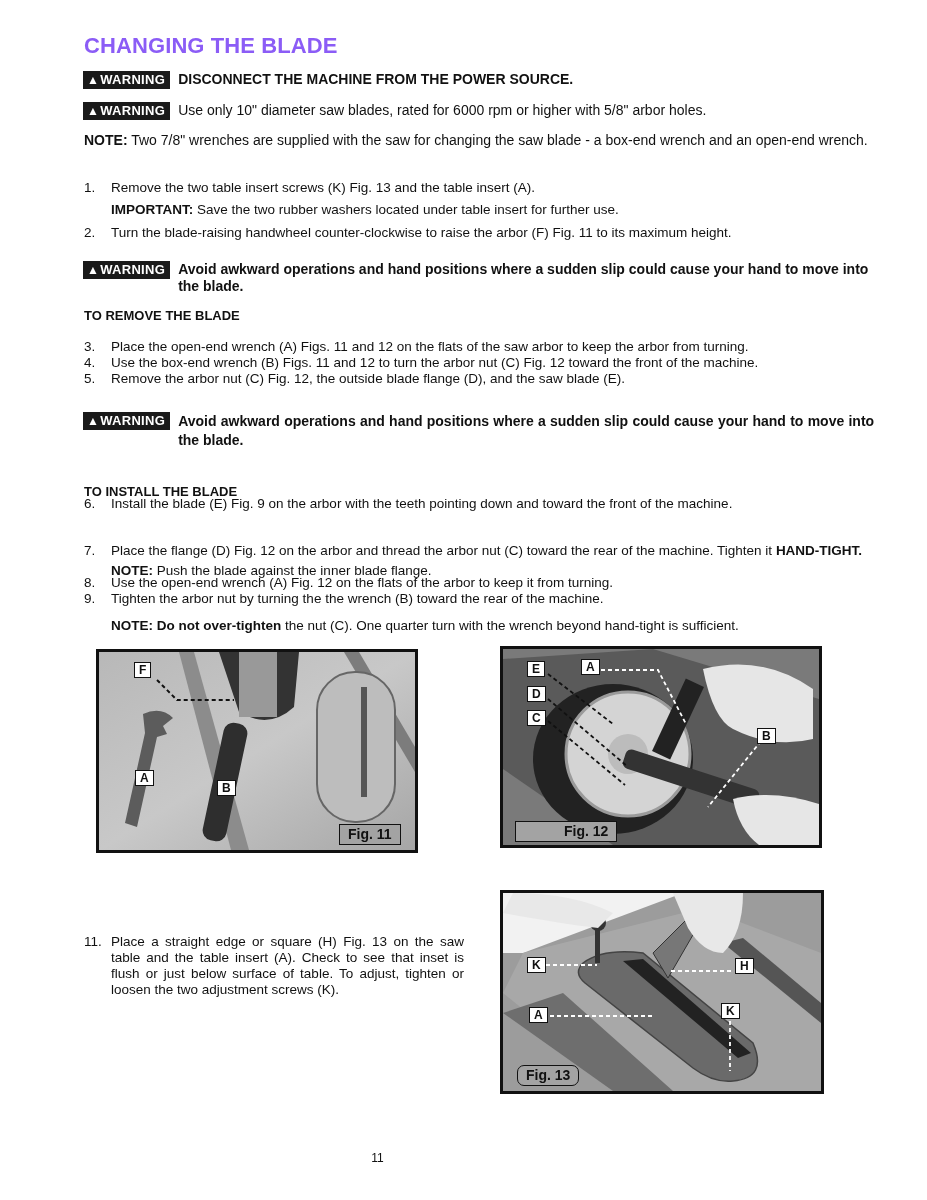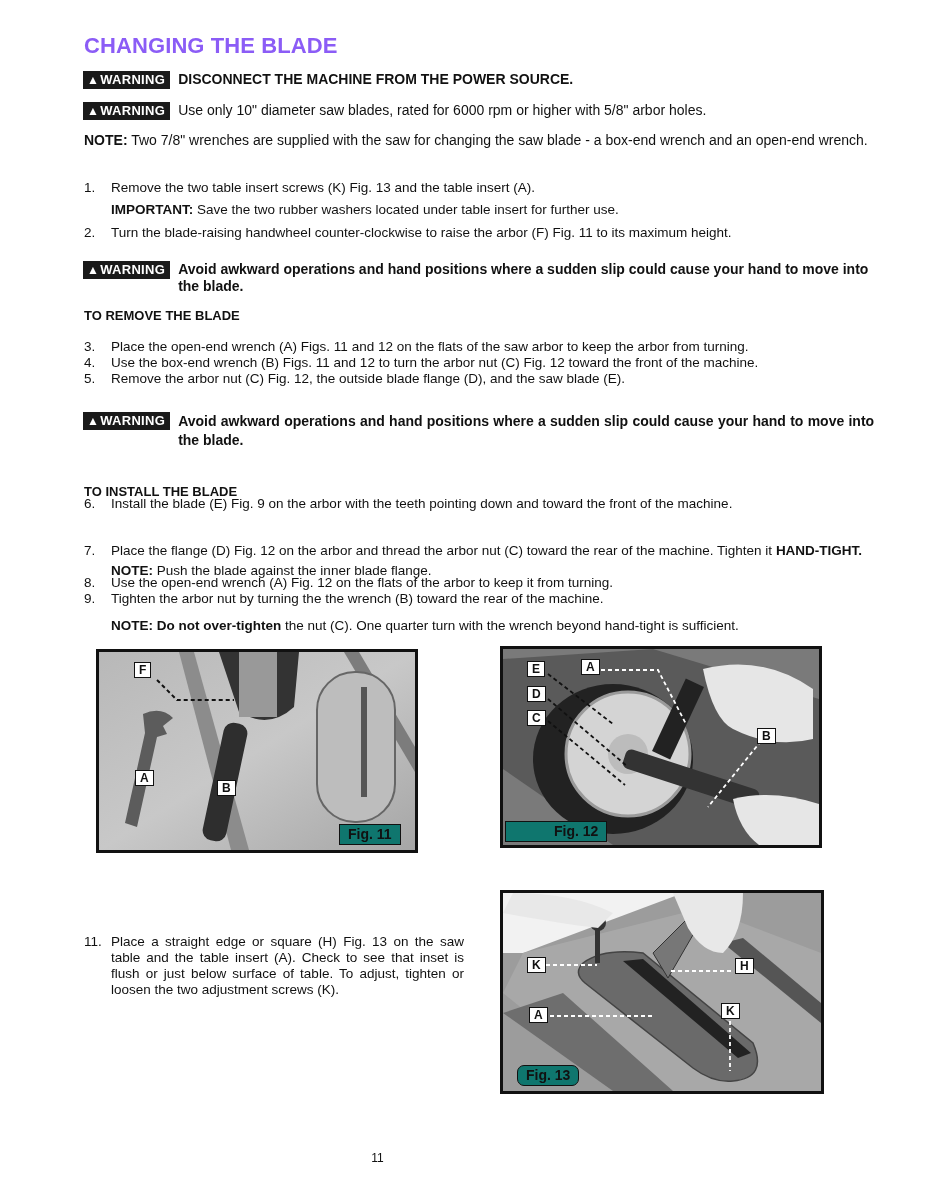--- a/index.html
+++ b/index.html
@@ -15,21 +15,21 @@
   .p { position: absolute; font-size: 14px; line-height: 18px; }
   .p b { font-weight: bold; }
   .sub { position: absolute; left: 84px; font-weight: bold; font-size: 13px; margin: 0; }
   .li { position: absolute; left: 84px; font-size: 13.5px; line-height: 16px; display: flex; }
   .li .num { width: 27px; flex: none; }
   .li .body { flex: 1; }
   .fig { position: absolute; border: 3px solid #111; overflow: hidden; background: #8a8a8a; }
   .fig svg { display: block; width: 100%; height: 100%; }
   .callout { position: absolute; background: #fff; border: 1.5px solid #111; font-weight: bold; font-size: 12px;
              line-height: 14px; padding: 0 4px; color: #111; }
-  .figlabel { position: absolute; background: #0f766e; border: 1.5px solid #111; font-weight: bold; font-size: 14px;
+  .figlabel { position: absolute; background: #a3a3a3; border: 1.5px solid #111; font-weight: bold; font-size: 14px;
               line-height: 17px; padding: 1px 8px; color: #111; }
   .pageno { position: absolute; left: 0; width: 755px; top: 1151px; text-align: center; font-size: 12px; }
   .text-block { position: absolute; left: 84px; width: 380px; font-size: 13.5px; line-height: 16px; }
   .text-block .li2 { display: flex; }
   .text-block .li2 .num { width: 27px; flex: none; }
   .text-block .li2 .body { flex: 1; text-align: justify; }
 </style>
 </head>
 <body>
 
@@ -153,21 +153,21 @@
     <polyline points="45,25 110,75" fill="none" stroke="#111" stroke-width="1.8" stroke-dasharray="4,3"></polyline>
     <polyline points="45,50 125,118" fill="none" stroke="#111" stroke-width="1.8" stroke-dasharray="4,3"></polyline>
     <polyline points="45,72 122,136" fill="none" stroke="#111" stroke-width="1.8" stroke-dasharray="4,3"></polyline>
     <polyline points="258,92 205,158" fill="none" stroke="#fff" stroke-width="1.8" stroke-dasharray="4,3"></polyline>
   </svg>
   <span class="callout" style="left:24px; top:12px;">E</span>
   <span class="callout" style="left:78px; top:10px;">A</span>
   <span class="callout" style="left:24px; top:37px;">D</span>
   <span class="callout" style="left:24px; top:61px;">C</span>
   <span class="callout" style="left:254px; top:79px;">B</span>
-  <span class="figlabel" style="left:2px; top:172px;padding-left:48px;">Fig. 12</span>
+  <span class="figlabel" style="left:12px; top:172px;padding-left:48px;">Fig. 12</span>
 </div>
 
 <div class="text-block" style="top:934px;">
   <div class="li2">
     <span class="num">11.</span>
     <span class="body">Place a straight edge or square (H) Fig. 13 on the saw table and the table insert (A). Check to see that inset is flush or just below surface of table. To adjust, tighten or loosen the two adjustment screws (K).</span>
   </div>
 </div>
 
 <div class="fig" style="left:500px; top:890px; width:318px; height:198px;">

